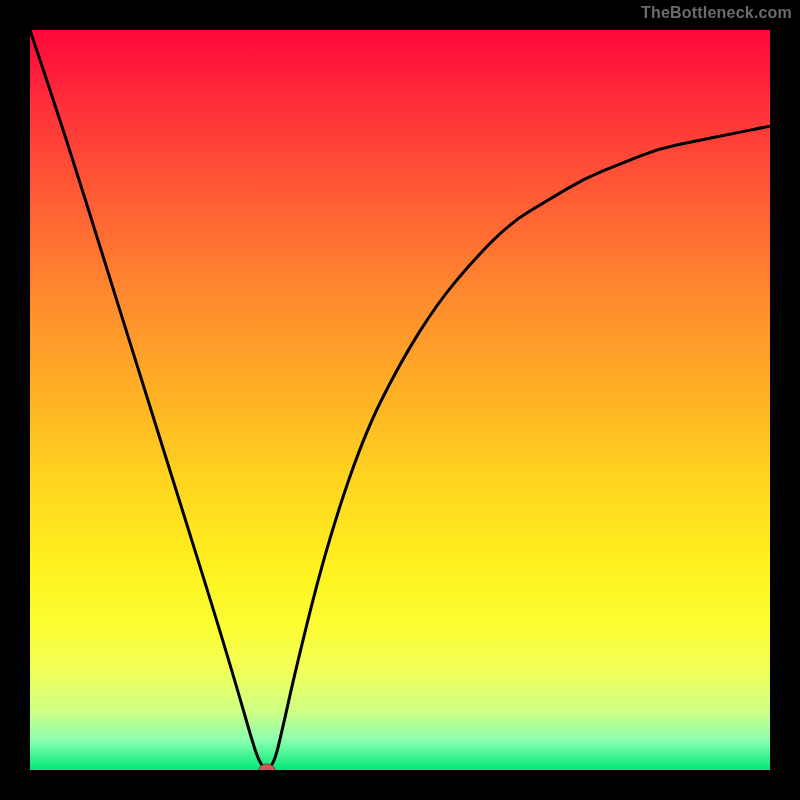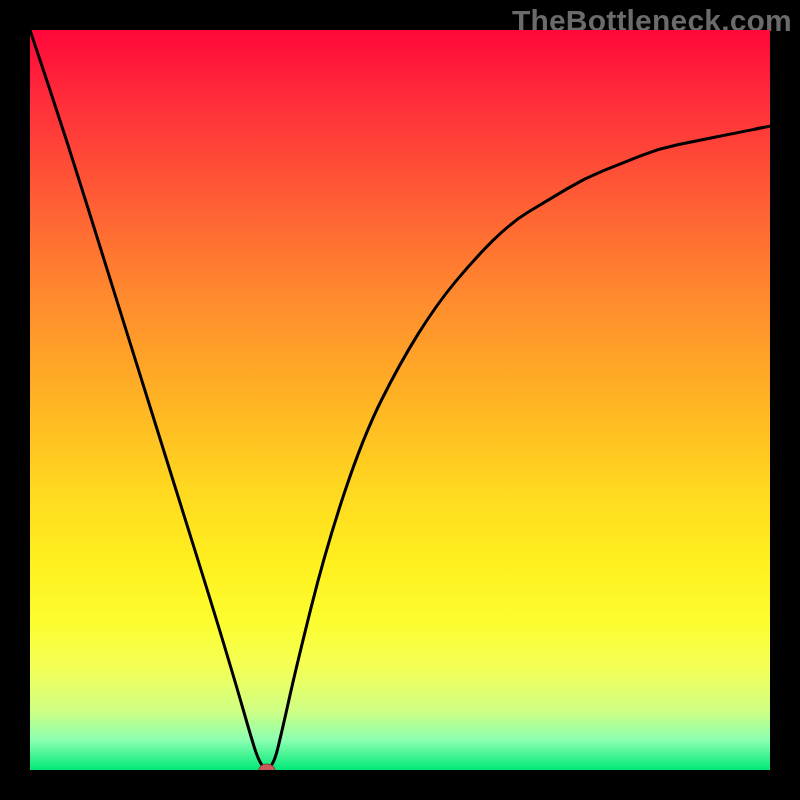--- a/index.html
+++ b/index.html
@@ -43,21 +43,21 @@
     position: absolute;
     left: 0;
     top: 0;
     width: 740px;
     height: 740px;
   }
   .watermark {
     position: absolute;
     top: 4px;
     right: 8px;
-    font-size: 30px;
+    font-size: 16px;
     font-weight: 600;
     color: #6b6b6b;
     letter-spacing: 0.2px;
     user-select: none;
   }
 </style>
 </head>
 <body>
 
 <div class="frame">

